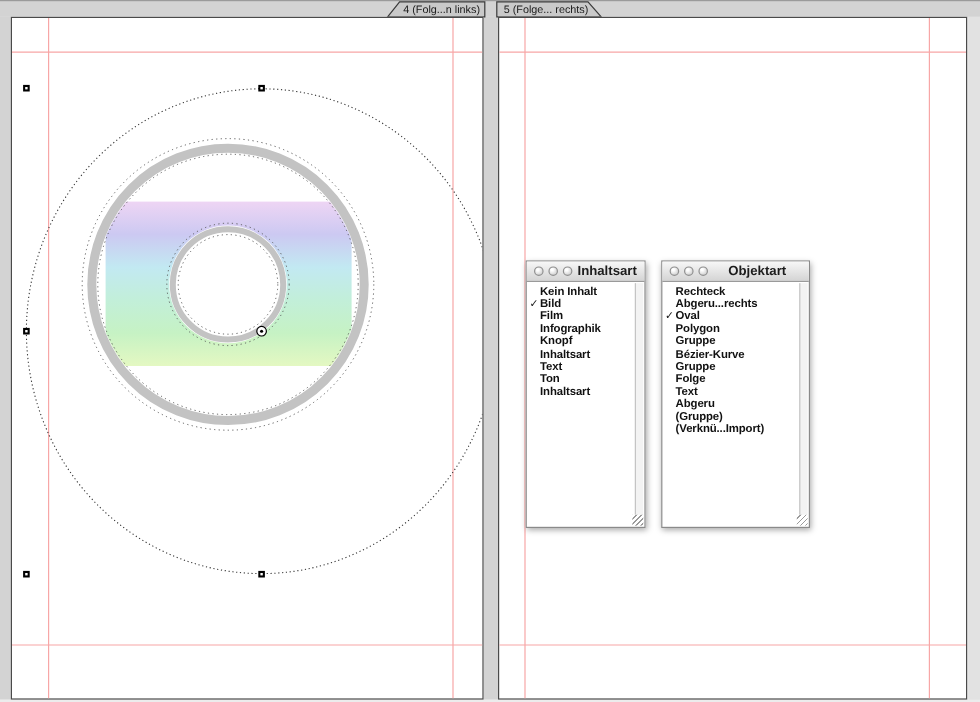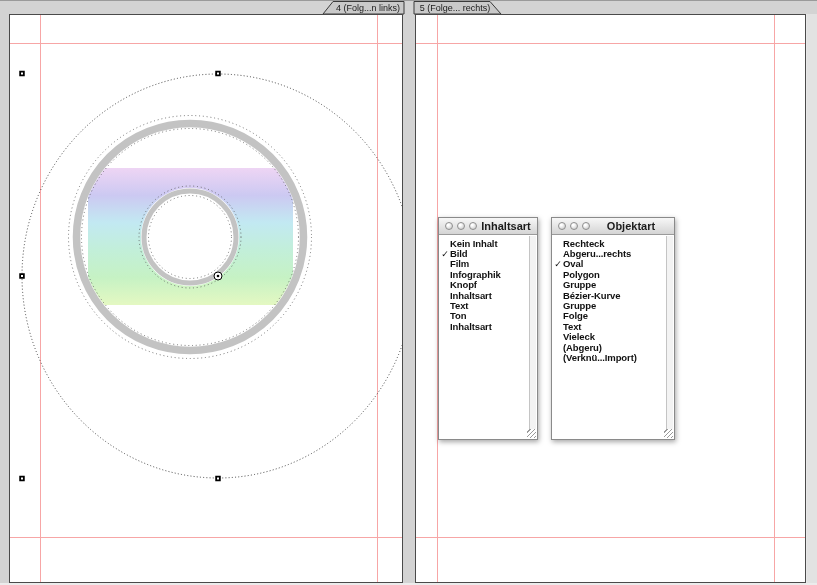--- a/index.html
+++ b/index.html
@@ -243,25 +243,25 @@
     <div class="palette-item">
         <span class="check"></span>
         <span class="item-label">Folge</span>
       </div>
     <div class="palette-item">
         <span class="check"></span>
         <span class="item-label">Text</span>
       </div>
     <div class="palette-item">
         <span class="check"></span>
-        <span class="item-label">Vieleck</span>
-      </div>
-    <div class="palette-item">
-        <span class="check"></span>
-        <span class="item-label">(Abgeru)</span>
+        <span class="item-label">Abgeru</span>
+      </div>
+    <div class="palette-item">
+        <span class="check"></span>
+        <span class="item-label">(Gruppe)</span>
       </div>
     <div class="palette-item">
         <span class="check"></span>
         <span class="item-label">(Verknü...Import)</span>
       </div>
   </div>
   <div class="palette-scrollbar"></div>
   <div class="resize-grip"></div>
 </div>
 

